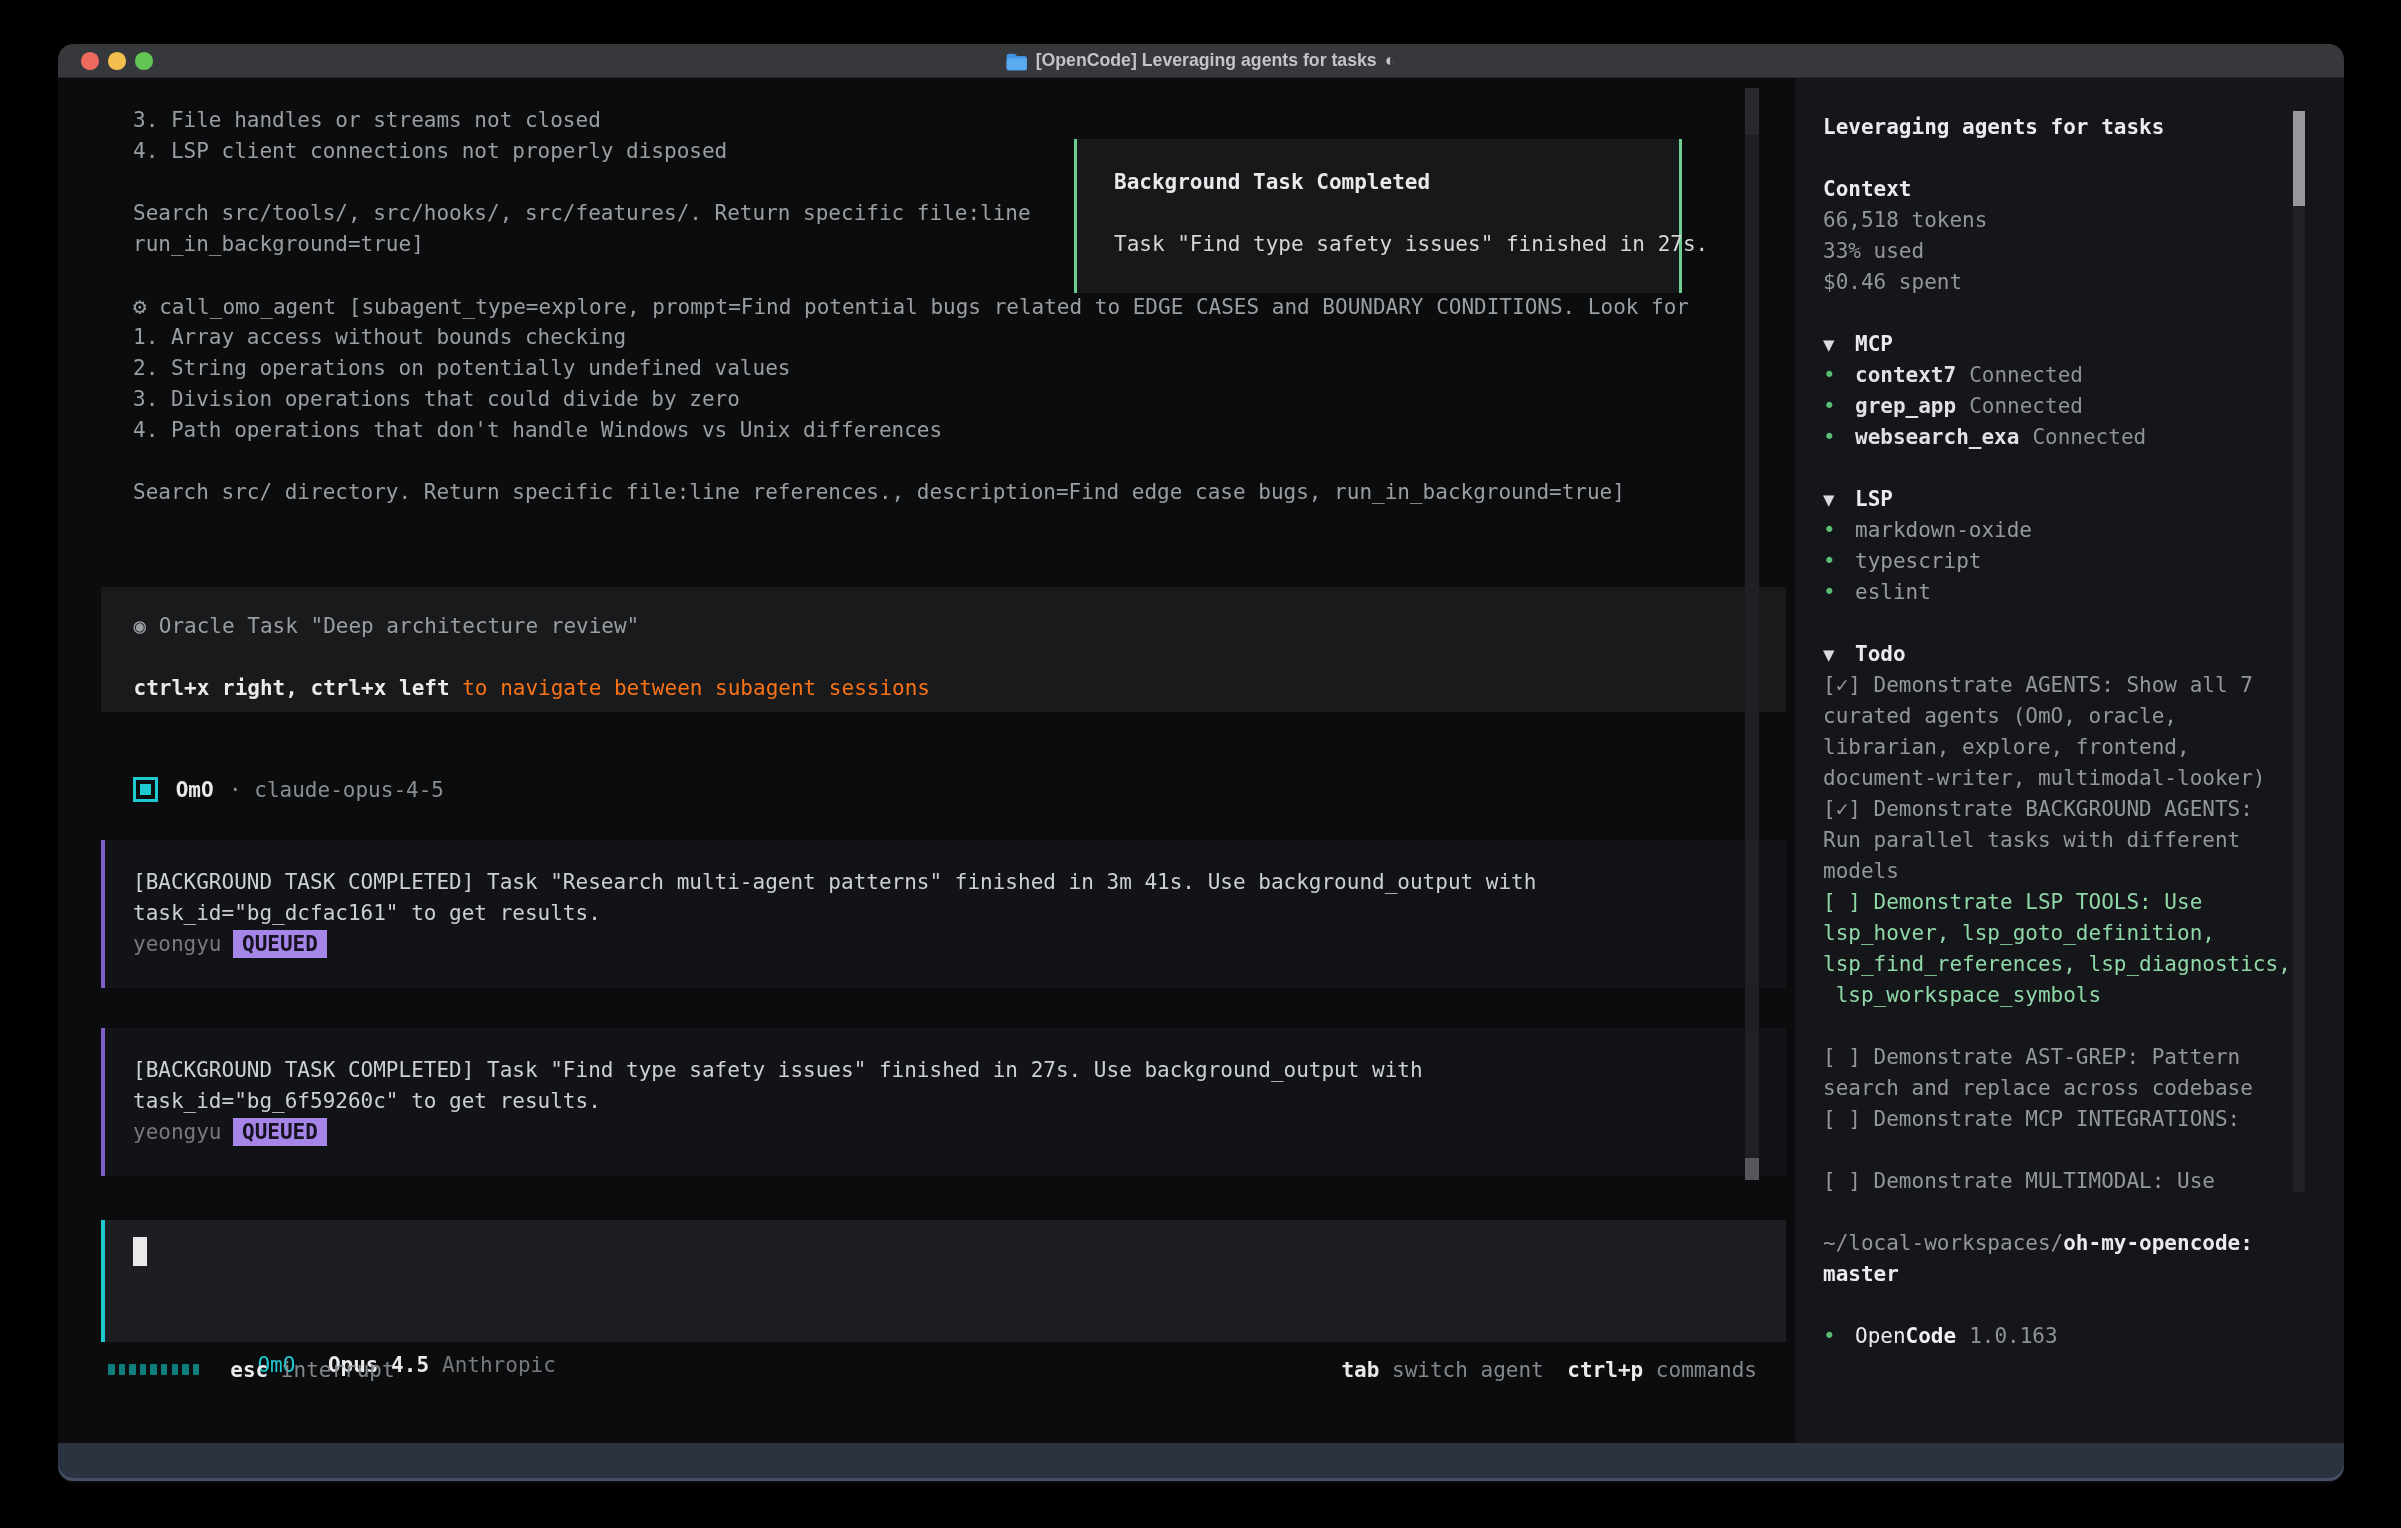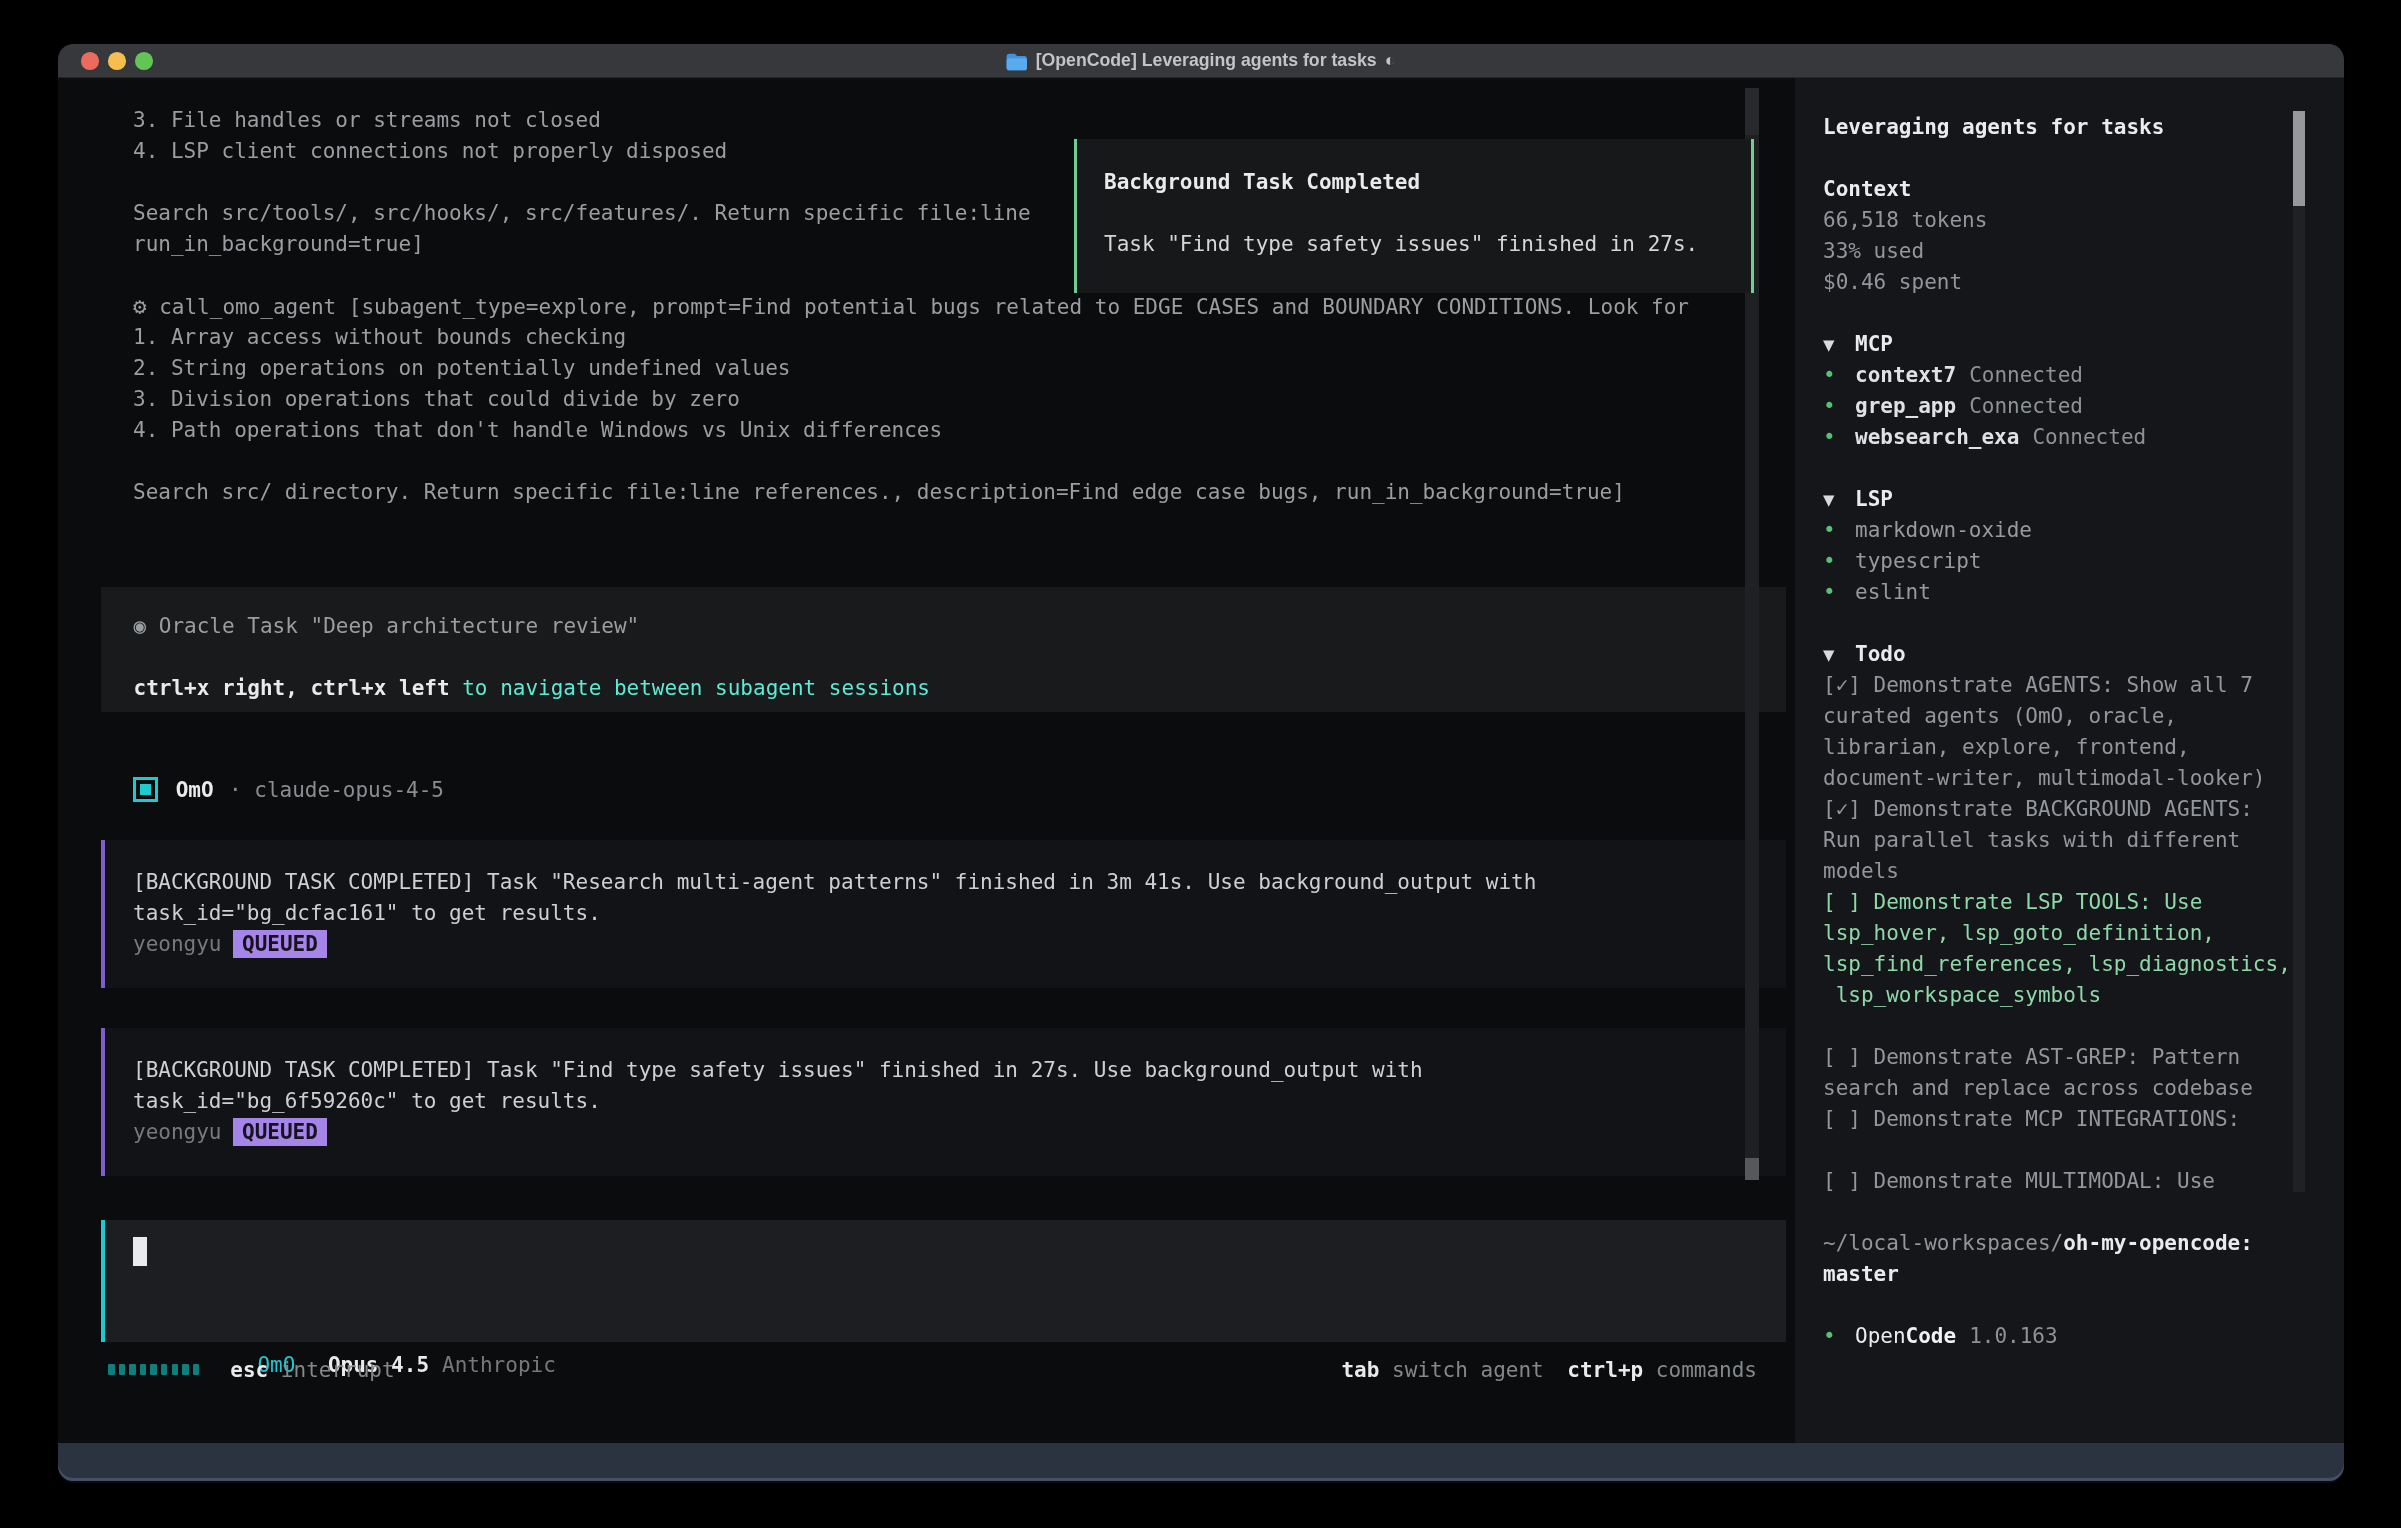--- a/index.html
+++ b/index.html
@@ -21,27 +21,27 @@
   .titlebar{height:34px;background:#36383b;display:flex;align-items:center;position:relative;border-bottom:1.2px solid #242628;}
   .lights{position:absolute;left:23px;top:8.3px;display:flex;gap:9.5px;}
   .light{width:17.7px;height:17.7px;border-radius:50%;}
   .title{margin:0 auto;display:flex;align-items:flex-end;gap:8.3px;color:#c2c4c6;font-family:"Liberation Sans",sans-serif;font-weight:bold;font-size:17.7px;}
   .content{display:flex;height:1365px;}
   .main{width:1737px;position:relative;background:#0b0c0d;}
   .ln{height:31px;line-height:31px;white-space:pre;font-size:21px;color:var(--gray);}
   .flow1{position:absolute;top:26.6px;left:75px;}
   .gear{color:#9b9ea1;font-size:22.5px;}
   
-  .toast{position:absolute;left:1016px;top:61px;width:680px;height:154px;background:#17181a;border-left:3.5px solid var(--green);border-right:3.5px solid var(--green);padding:28px 0 0 27px;z-index:5;}
+  .toast{position:absolute;left:1016px;top:61px;width:608px;height:154px;background:#17181a;border-left:3.5px solid var(--green);border-right:3.5px solid var(--green);padding:28px 0 0 37px;z-index:5;}
   .toast .t{color:var(--bright);font-weight:bold;}
   .toast .b{color:#d4d6d8;}
   
   .oracle{position:absolute;left:43px;top:509px;width:1685px;height:125px;background:#191a1c;padding:24px 0 0 32.5px;}
   .oracle .hintkeys{color:var(--bright);font-weight:bold;text-align:right;}
-  .oracle .hintrest{color:#5eead4;}
+  .oracle .hintrest{color:#f97316;}
   
   .agentline{position:absolute;left:75px;top:696px;height:31px;display:flex;align-items:center;}
   .sqicon{width:25px;height:25px;border:3px solid var(--cyan);display:flex;align-items:center;justify-content:center;margin-right:17.7px;}
   .sqicon i{display:block;width:10.6px;height:10.6px;background:var(--cyan);}
   .agentline .nm{color:var(--bright);font-weight:bold;font-size:21px;margin-right:15.4px;}
   .agentline .md{color:#8b8e91;font-size:21px;}
   
   .task{position:absolute;left:43px;width:1685px;height:148px;background:#121316;border-left:4.1px solid var(--purpleBorder);padding:27px 0 0 28px;}
   .task .tl{color:#cdd0d2;}
   .task .usr{color:#77797c;}

